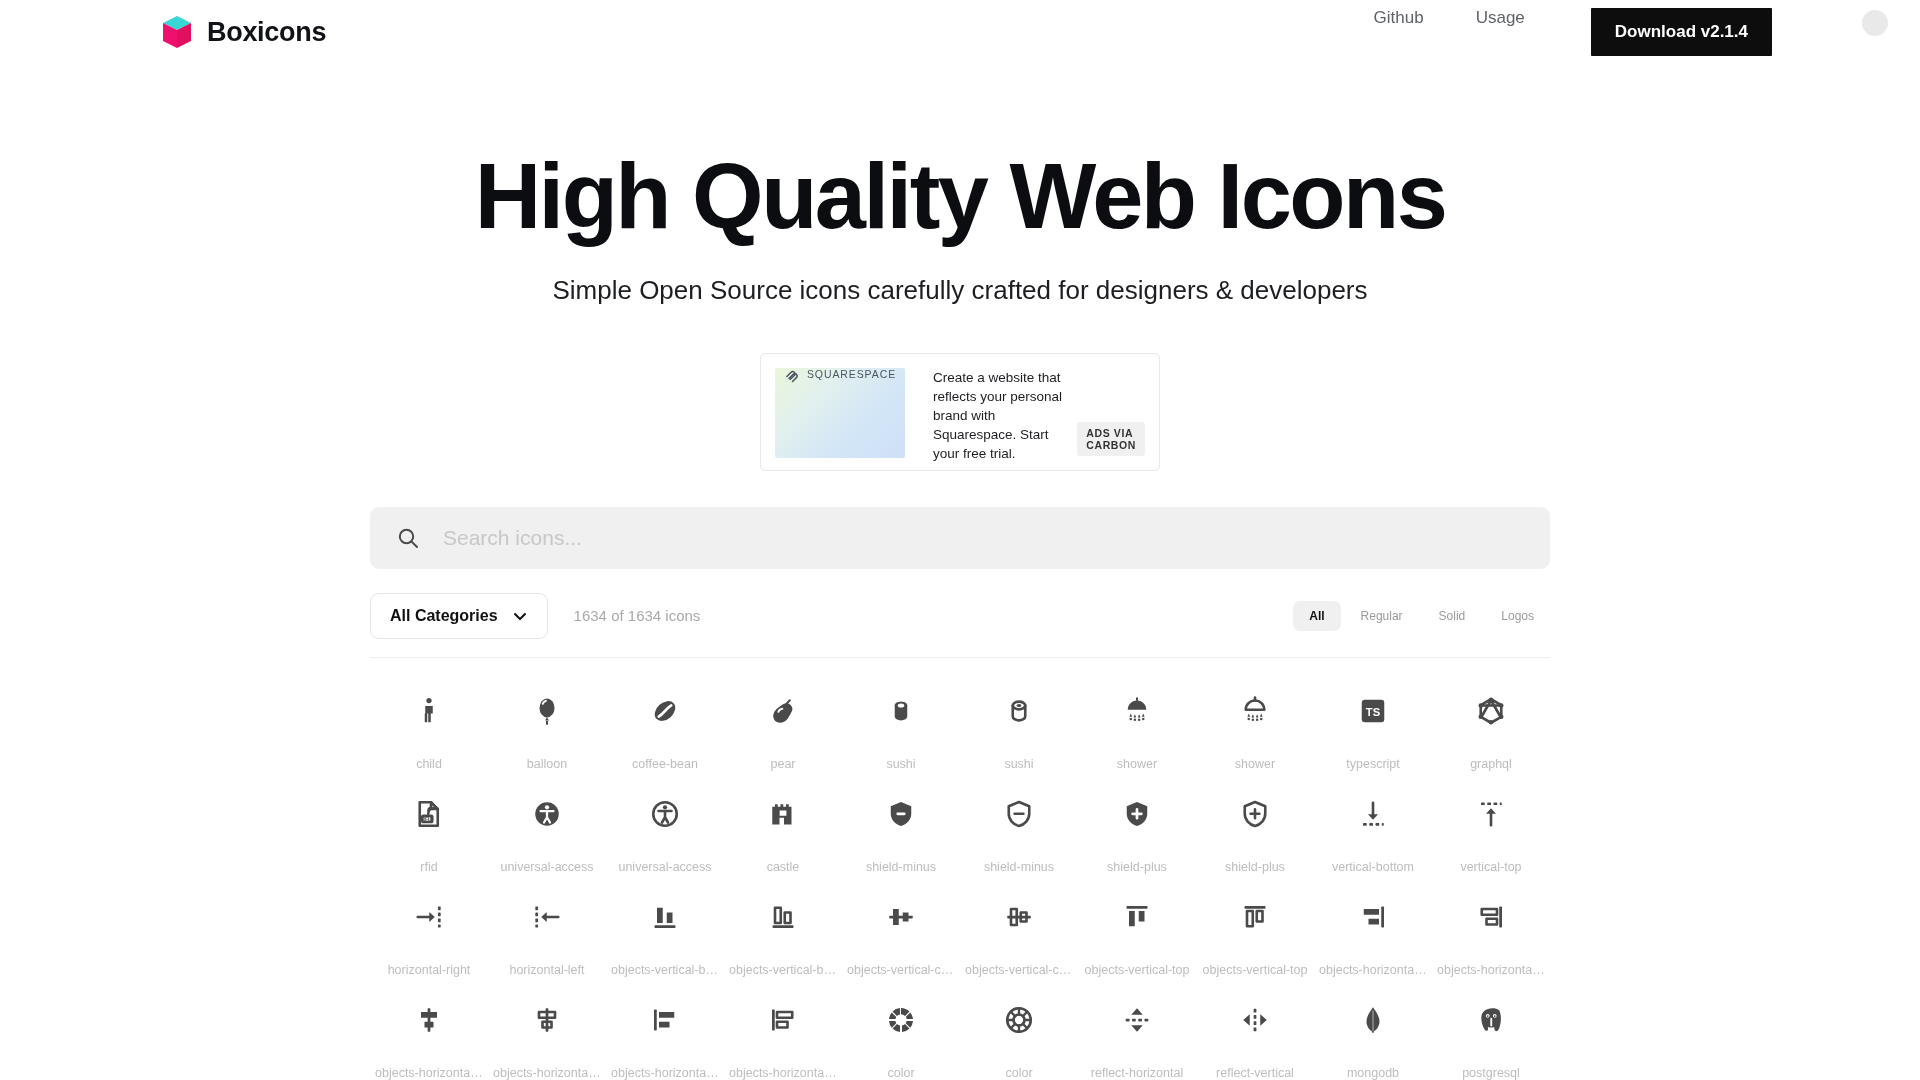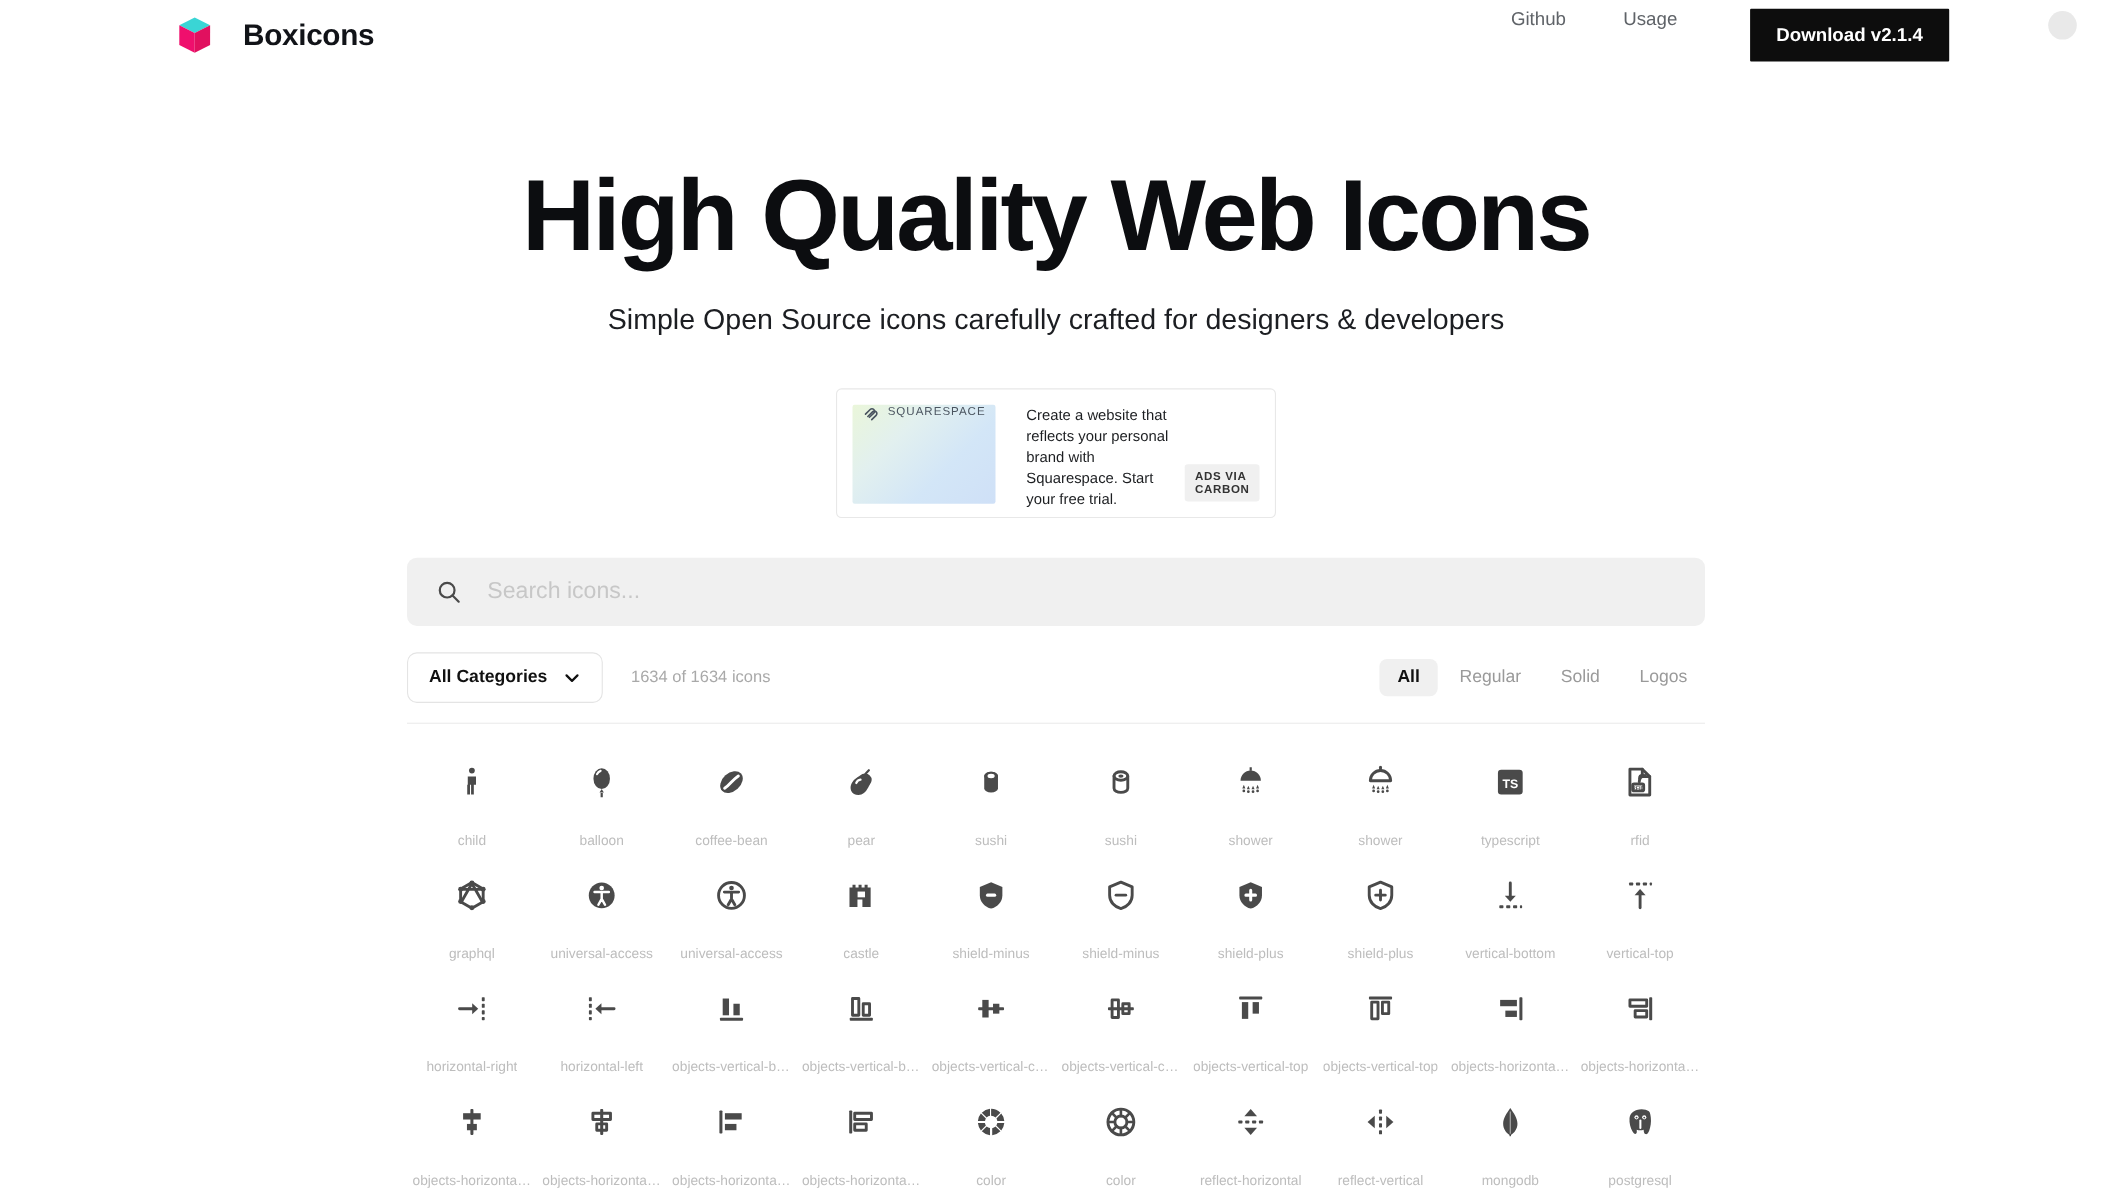--- a/index.html
+++ b/index.html
@@ -13,21 +13,21 @@
   }
 
   
   .header {
     height: 64px;
     display: flex;
     align-items: center;
     padding: 0 30px 0 160px;
     background: #fff;
   }
-  .brand { display: flex; align-items: center; gap: 27px; }
+  .brand { display: flex; align-items: center; gap: 13px; }
   .brand-logo { width: 34px; height: 36px; display: block; }
   .brand-name {
     font-size: 27px; font-weight: bold; color: #111318; letter-spacing: -0.3px;
   }
   .nav-right {
     margin-left: auto; display: flex; align-items: flex-start; gap: 16px;
   }
   .nav-link {
     font-size: 17px; color: #5f6368; text-decoration: none;
     padding: 0 18px; font-weight: normal; cursor: pointer;
@@ -106,21 +106,21 @@
   .cat-select {
     display: flex; align-items: center; gap: 14px;
     border: 1px solid #e4e4e4; border-radius: 9px;
     background: #fff; padding: 13px 19px; cursor: pointer;
   }
   .cat-label { font-size: 16px; font-weight: bold; color: #111; }
   .chev { width: 16px; height: 16px; display: block; }
   .count-text { font-size: 15px; color: #a9a9a9; margin-left: 26px; }
   .type-tabs { margin-left: auto; display: flex; align-items: center; gap: 4px; }
   .type-tab {
-    font-size: 16px; color: #9a9a9a; padding: 8px 16px;
+    font-size: 12px; color: #9a9a9a; padding: 8px 16px;
     border-radius: 7px; cursor: pointer; background: transparent;
     border: none; font-family: inherit;
   }
   .type-tab.active { background: #f0f0f0; color: #111; font-weight: bold; }
 
   
   .icon-grid {
     display: grid; grid-template-columns: repeat(10, 1fr);
     padding-top: 22px;
   }
@@ -326,50 +326,50 @@
           <svg class="icon-glyph" viewBox="0 0 24 24">
             <rect x="3" y="3" width="18" height="18" rx="2.4" fill="#4a4a4a"></rect>
             <text x="12" y="16.2" font-family="Liberation Sans, sans-serif" font-size="9" font-weight="bold" fill="#fff" text-anchor="middle">TS</text>
           </svg>
         </span>
         <div class="icon-label">typescript</div>
       </div>
       <div class="icon-cell">
         <span>
           <svg class="icon-glyph" viewBox="0 0 24 24">
+            <g fill="none" stroke="#4a4a4a" stroke-width="2.1" stroke-linecap="round" stroke-linejoin="round">
+              <path d="M12 2.6 L20.2 7.3 L20.2 16.7 L12 21.4 L3.8 16.7 L3.8 7.3 Z"></path>
+              <path d="M12 3.4 L4.4 16.6 M12 3.4 L19.6 16.6 M4.6 7.6 h14.8"></path>
+            </g>
+            <g fill="#4a4a4a">
+              <circle cx="12" cy="3" r="1.8"></circle>
+              <circle cx="20.2" cy="7.5" r="1.8"></circle>
+              <circle cx="20.2" cy="16.5" r="1.8"></circle>
+              <circle cx="12" cy="21" r="1.8"></circle>
+              <circle cx="3.8" cy="16.5" r="1.8"></circle>
+              <circle cx="3.8" cy="7.5" r="1.8"></circle>
+            </g>
+          </svg>
+        </span>
+        <div class="icon-label">graphql</div>
+      </div>
+      <div class="icon-cell">
+        <span>
+          <svg class="icon-glyph" viewBox="0 0 24 24">
             <path d="M4.6 2.6 h9 l5.4 5.4 v13.4 h-14.4 Z" fill="none" stroke="#4a4a4a" stroke-width="2.1" stroke-linecap="round" stroke-linejoin="round"></path>
             <path d="M13.6 2.6 v5.4 h5.4" fill="none" stroke="#4a4a4a" stroke-width="2.1" stroke-linecap="round" stroke-linejoin="round"></path>
             <rect x="6.6" y="13.4" width="8" height="5" rx="1" fill="none" stroke="#4a4a4a" stroke-width="2.1" stroke-linecap="round" stroke-linejoin="round"></rect>
             <text x="10.6" y="17.4" font-family="Liberation Sans, sans-serif" font-size="4" font-weight="bold" fill="#4a4a4a" text-anchor="middle">RFID</text>
             <g fill="none" stroke="#4a4a4a" stroke-width="2.1" stroke-linecap="round" stroke-linejoin="round">
               <path d="M11.6 9.4 a2.4 2.4 0 0 1 2.2 -2.4"></path>
               <path d="M11.4 11.8 a4.6 4.6 0 0 1 4.2 -4.6"></path>
             </g>
           </svg>
         </span>
         <div class="icon-label">rfid</div>
-      </div>
-      <div class="icon-cell">
-        <span>
-          <svg class="icon-glyph" viewBox="0 0 24 24">
-            <g fill="none" stroke="#4a4a4a" stroke-width="2.1" stroke-linecap="round" stroke-linejoin="round">
-              <path d="M12 2.6 L20.2 7.3 L20.2 16.7 L12 21.4 L3.8 16.7 L3.8 7.3 Z"></path>
-              <path d="M12 3.4 L4.4 16.6 M12 3.4 L19.6 16.6 M4.6 7.6 h14.8"></path>
-            </g>
-            <g fill="#4a4a4a">
-              <circle cx="12" cy="3" r="1.8"></circle>
-              <circle cx="20.2" cy="7.5" r="1.8"></circle>
-              <circle cx="20.2" cy="16.5" r="1.8"></circle>
-              <circle cx="12" cy="21" r="1.8"></circle>
-              <circle cx="3.8" cy="16.5" r="1.8"></circle>
-              <circle cx="3.8" cy="7.5" r="1.8"></circle>
-            </g>
-          </svg>
-        </span>
-        <div class="icon-label">graphql</div>
       </div>
       <div class="icon-cell">
         <span>
           <svg class="icon-glyph" viewBox="0 0 24 24">
             <circle cx="12" cy="12" r="9.4" fill="#4a4a4a"></circle>
             <circle cx="12" cy="6.6" r="1.7" fill="#fff"></circle>
             <path d="M6.8 9.6 h10.4 M12 9.6 v5 M12 14.6 l-2.4 4.2 M12 14.6 l2.4 4.2" stroke="#fff" stroke-width="1.8" fill="none" stroke-linecap="round"></path>
           </svg>
         </span>
         <div class="icon-label">universal-access</div>

